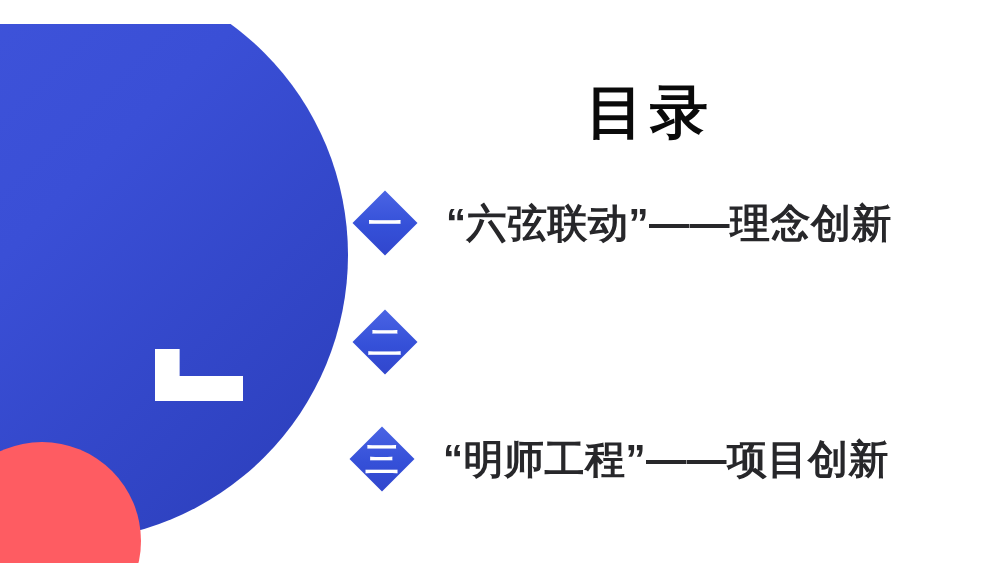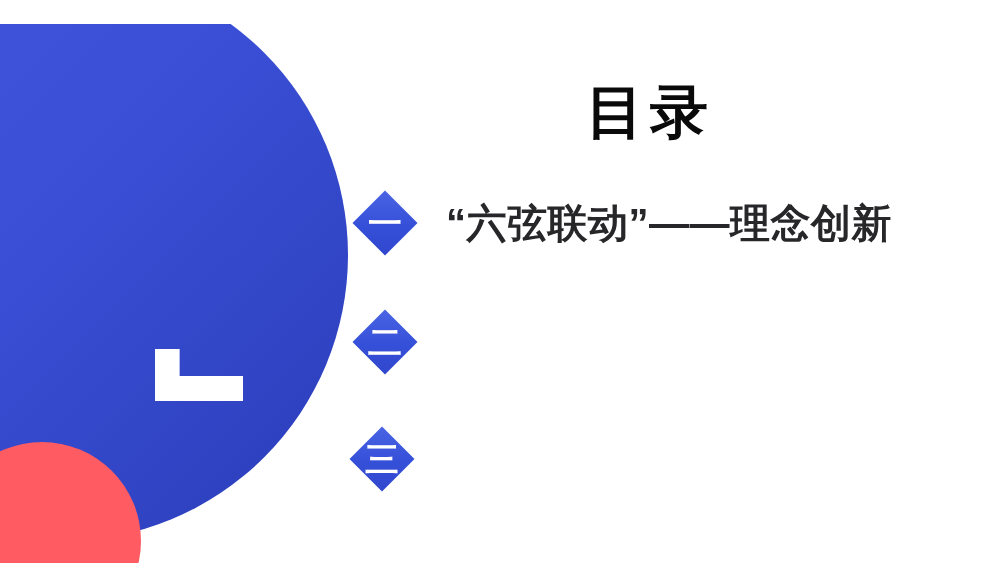--- a/index.html
+++ b/index.html
@@ -139,15 +139,16 @@
       </div>
     </div>
   </div>
 
   <div class="toc-row r3">
     <div class="diamond-wrap">
       <div class="diamond">
         <span class="num">三</span>
       </div>
     </div>
+    <div class="toc-label">“明师工程”——项目创新</div>
   </div>
 
 </div>
 
 </body></html>

